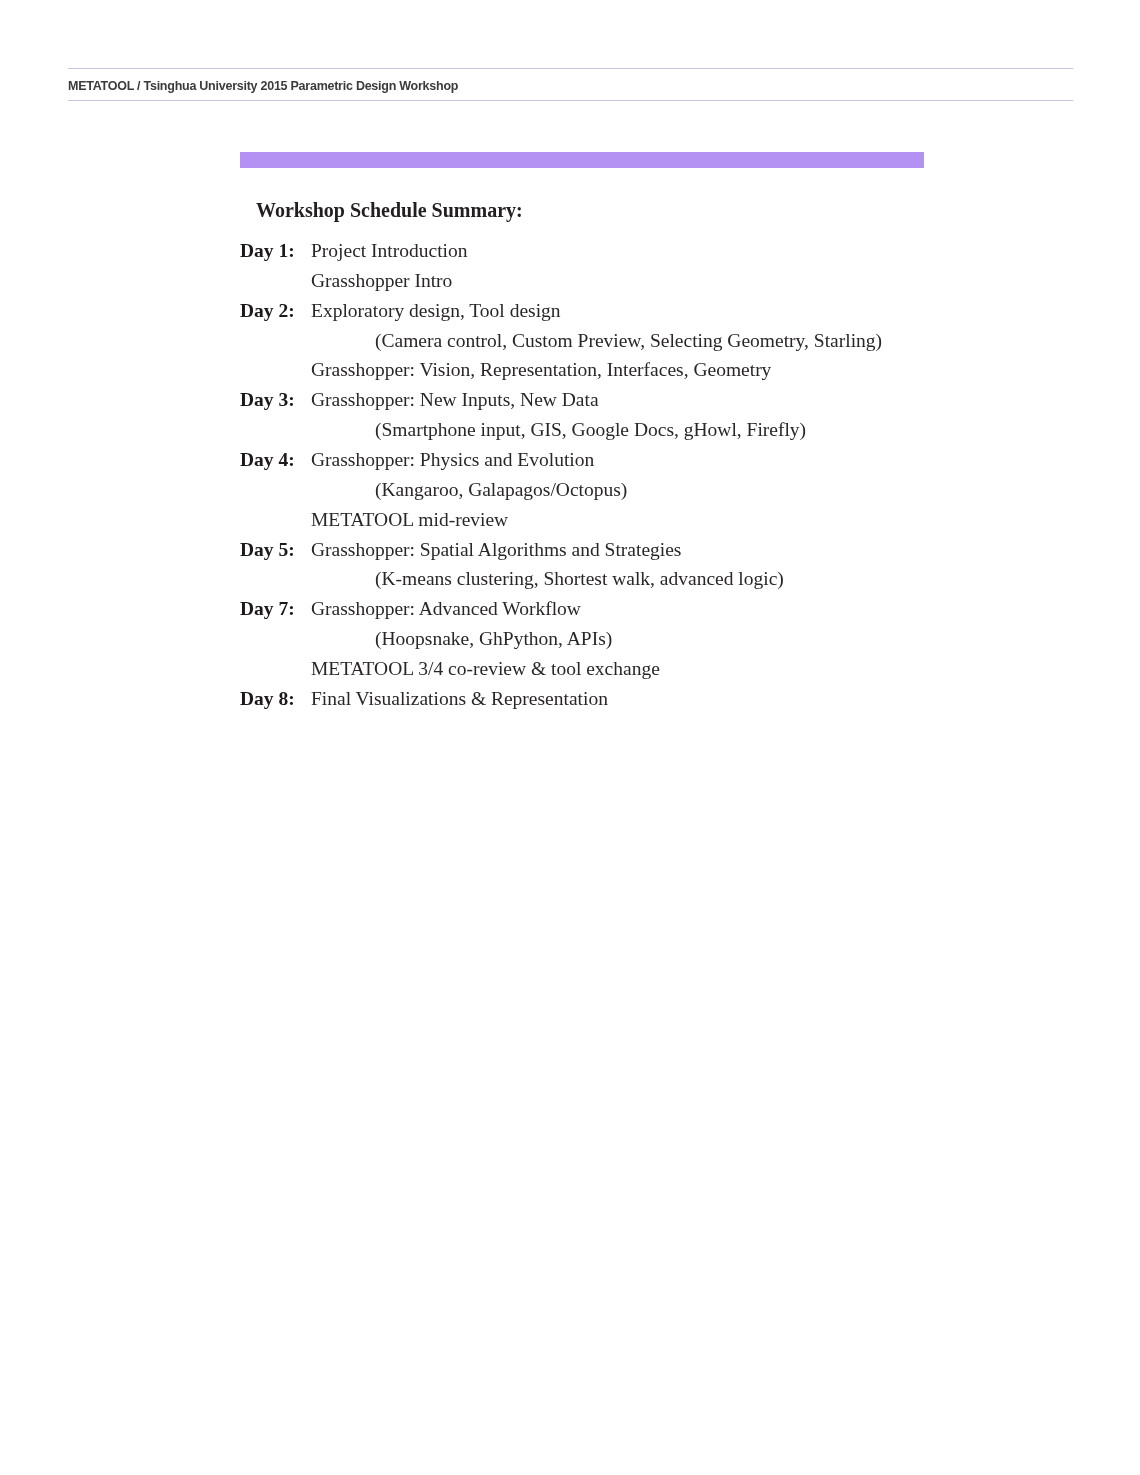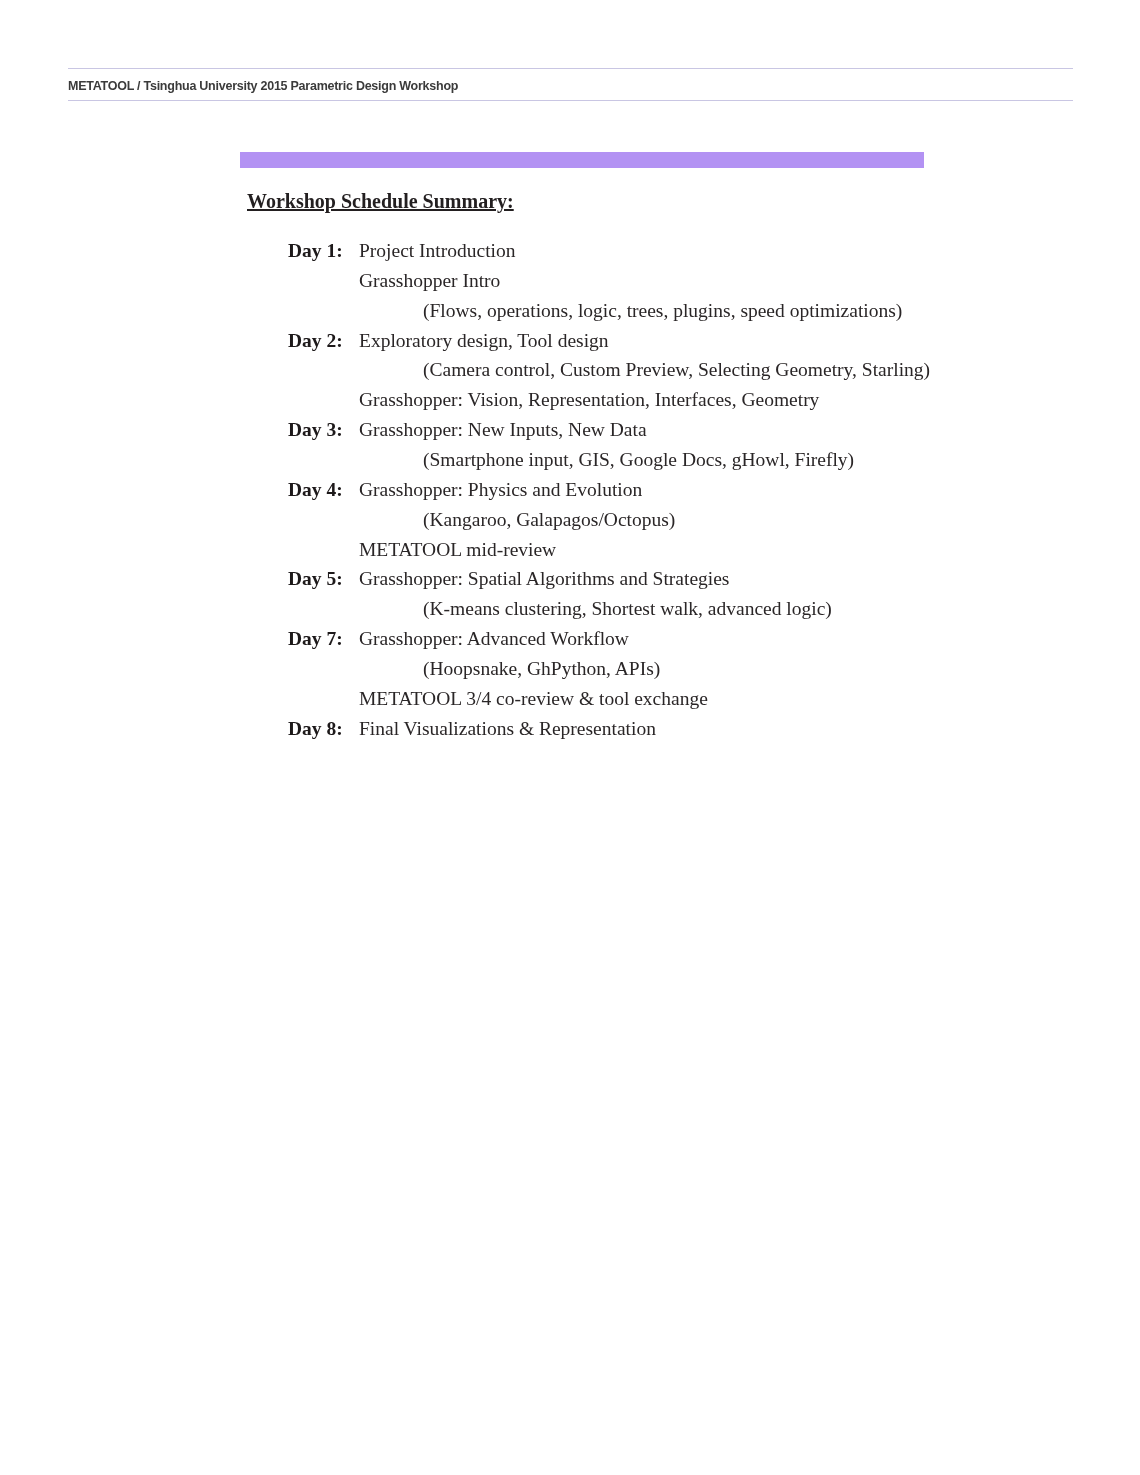--- a/index.html
+++ b/index.html
@@ -43,42 +43,40 @@
     width: 684px;
     height: 16px;
     background: #b392f3;
   }
 
   
   .heading {
     position: absolute;
     left: 240px;
     top: 183px;
-    margin: 7px;
+    margin: 16px;
     font-family: "Liberation Serif", serif;
     font-weight: 700;
     font-size: 20px;
     color: #231f20;
     white-space: nowrap;
-    text-decoration: underline;
   }
 
   
   .schedule {
     position: absolute;
     left: 240px;
     top: 236px;
     font-size: 19.5px;
     color: #2a2627;
   }
   .line {
     height: 29.87px;
     line-height: 29.87px;
     white-space: nowrap;
-    margin-left: 48px;
   }
   .lbl {
     display: inline-block;
     width: 71px;
     font-weight: 700;
     color: #1d191a;
   }
   .txt { display: inline-block; }
   .txt.paren { padding-left: 64px; }
 </style>
@@ -94,23 +92,20 @@
   <div class="accent-bar"></div>
 
   <h2 class="heading">Workshop Schedule Summary:</h2>
 
   <div class="schedule">
     <div class="line">
       <span class="lbl">Day 1:</span><span class="txt">Project Introduction</span>
     </div>
     <div class="line">
       <span class="lbl"></span><span class="txt">Grasshopper Intro</span>
-    </div>
-    <div class="line">
-      <span class="lbl"></span><span class="txt paren">(Flows, operations, logic, trees, plugins, speed optimizations)</span>
     </div>
     <div class="line">
       <span class="lbl">Day 2:</span><span class="txt">Exploratory design, Tool design</span>
     </div>
     <div class="line">
       <span class="lbl"></span><span class="txt paren">(Camera control, Custom Preview, Selecting Geometry, Starling)</span>
     </div>
     <div class="line">
       <span class="lbl"></span><span class="txt">Grasshopper: Vision, Representation, Interfaces, Geometry</span>
     </div>

